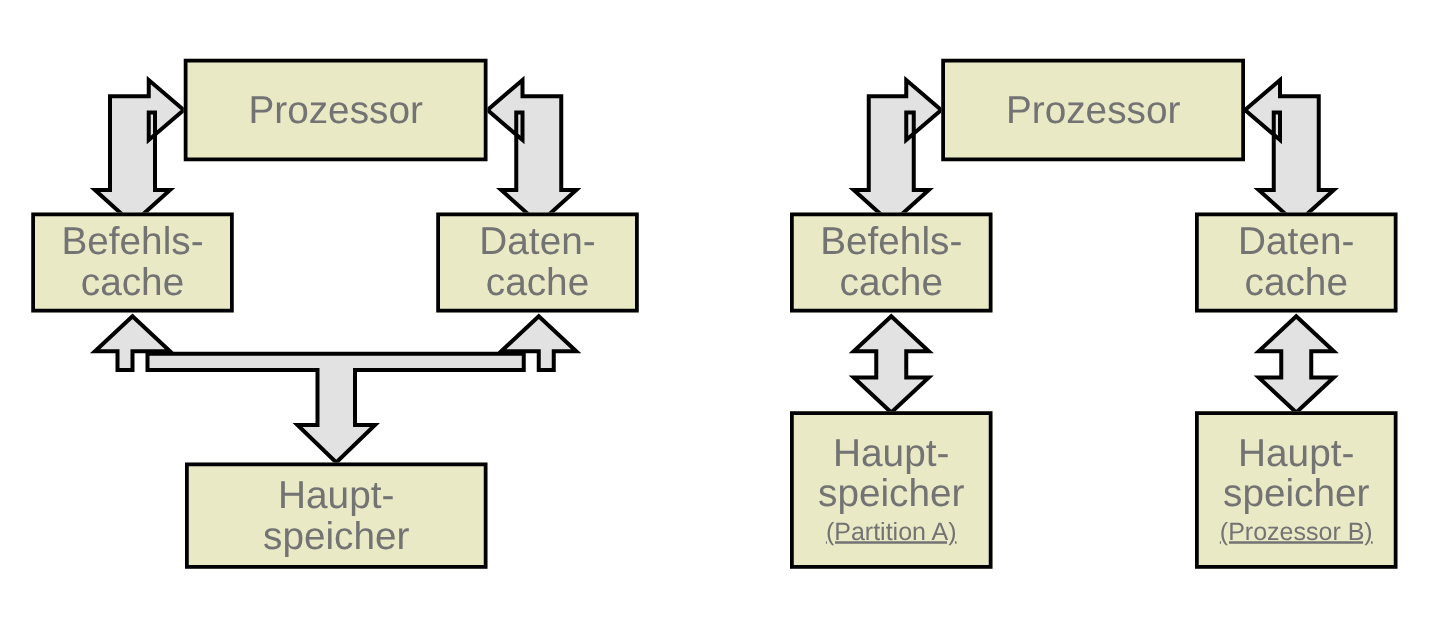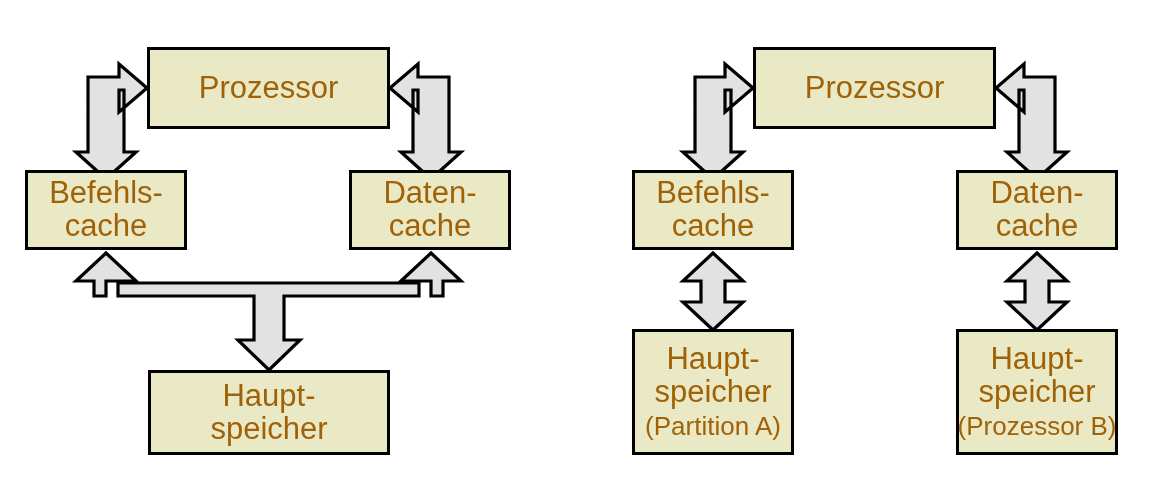--- a/index.html
+++ b/index.html
@@ -27,30 +27,30 @@
   .node {
     position: absolute;
     box-sizing: border-box;
     background: #e9e9c6;
     border: 3px solid #000000;
     display: flex;
     flex-direction: column;
     align-items: center;
     justify-content: center;
     text-align: center;
-    color: #a16207;
+    color: #737373;
     line-height: 1.06;
     z-index: 5;
   }
   .node .ln {
     display: block;
     white-space: nowrap;
   }
   .t-big   { font-size: 31px; }
-  .t-small { font-size: 26px; margin-top: 4px; }
+  .t-small { font-size: 20px; margin-top: 4px; text-decoration: underline; }
   .arrow-shape { fill: #e2e2e2; stroke: #000000; stroke-width: 3.2; stroke-linejoin: miter; }
 </style>
 </head>
 <body>
 
 <div id="canvas">
 
   <svg class="svg-layer" viewBox="0 0 1161 498">
 
     <path class="arrow-shape" d="M 147 88

